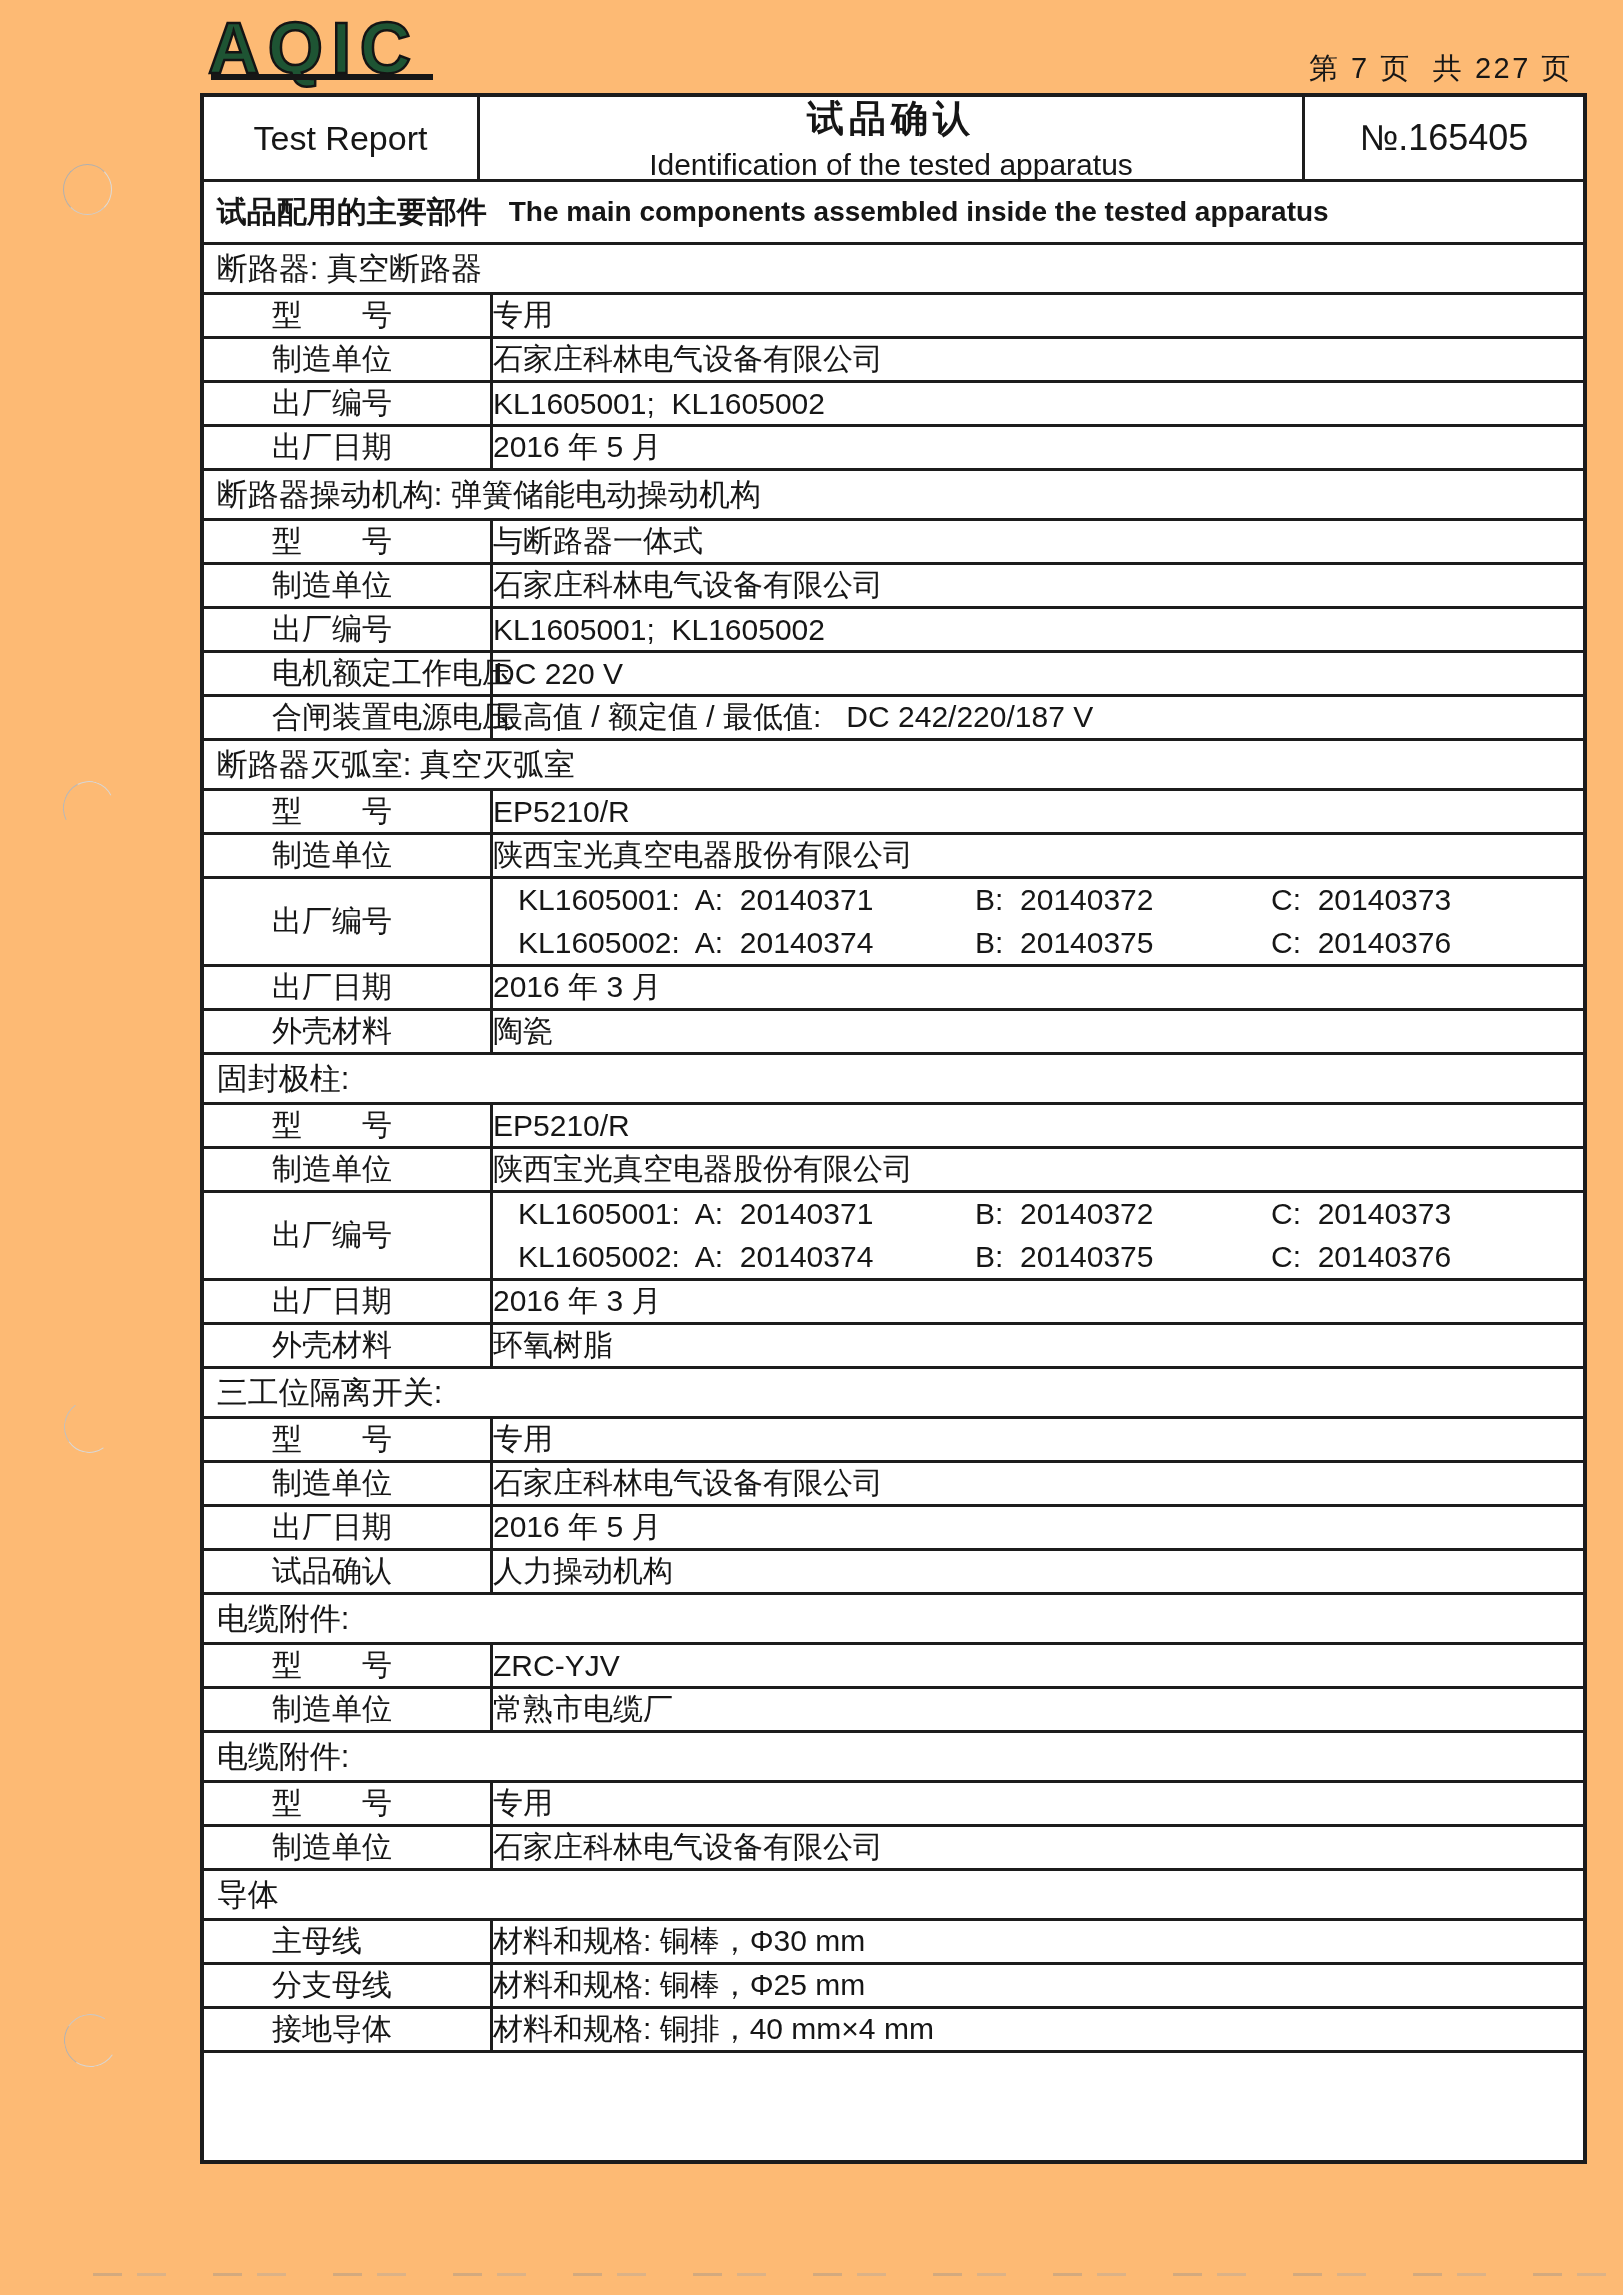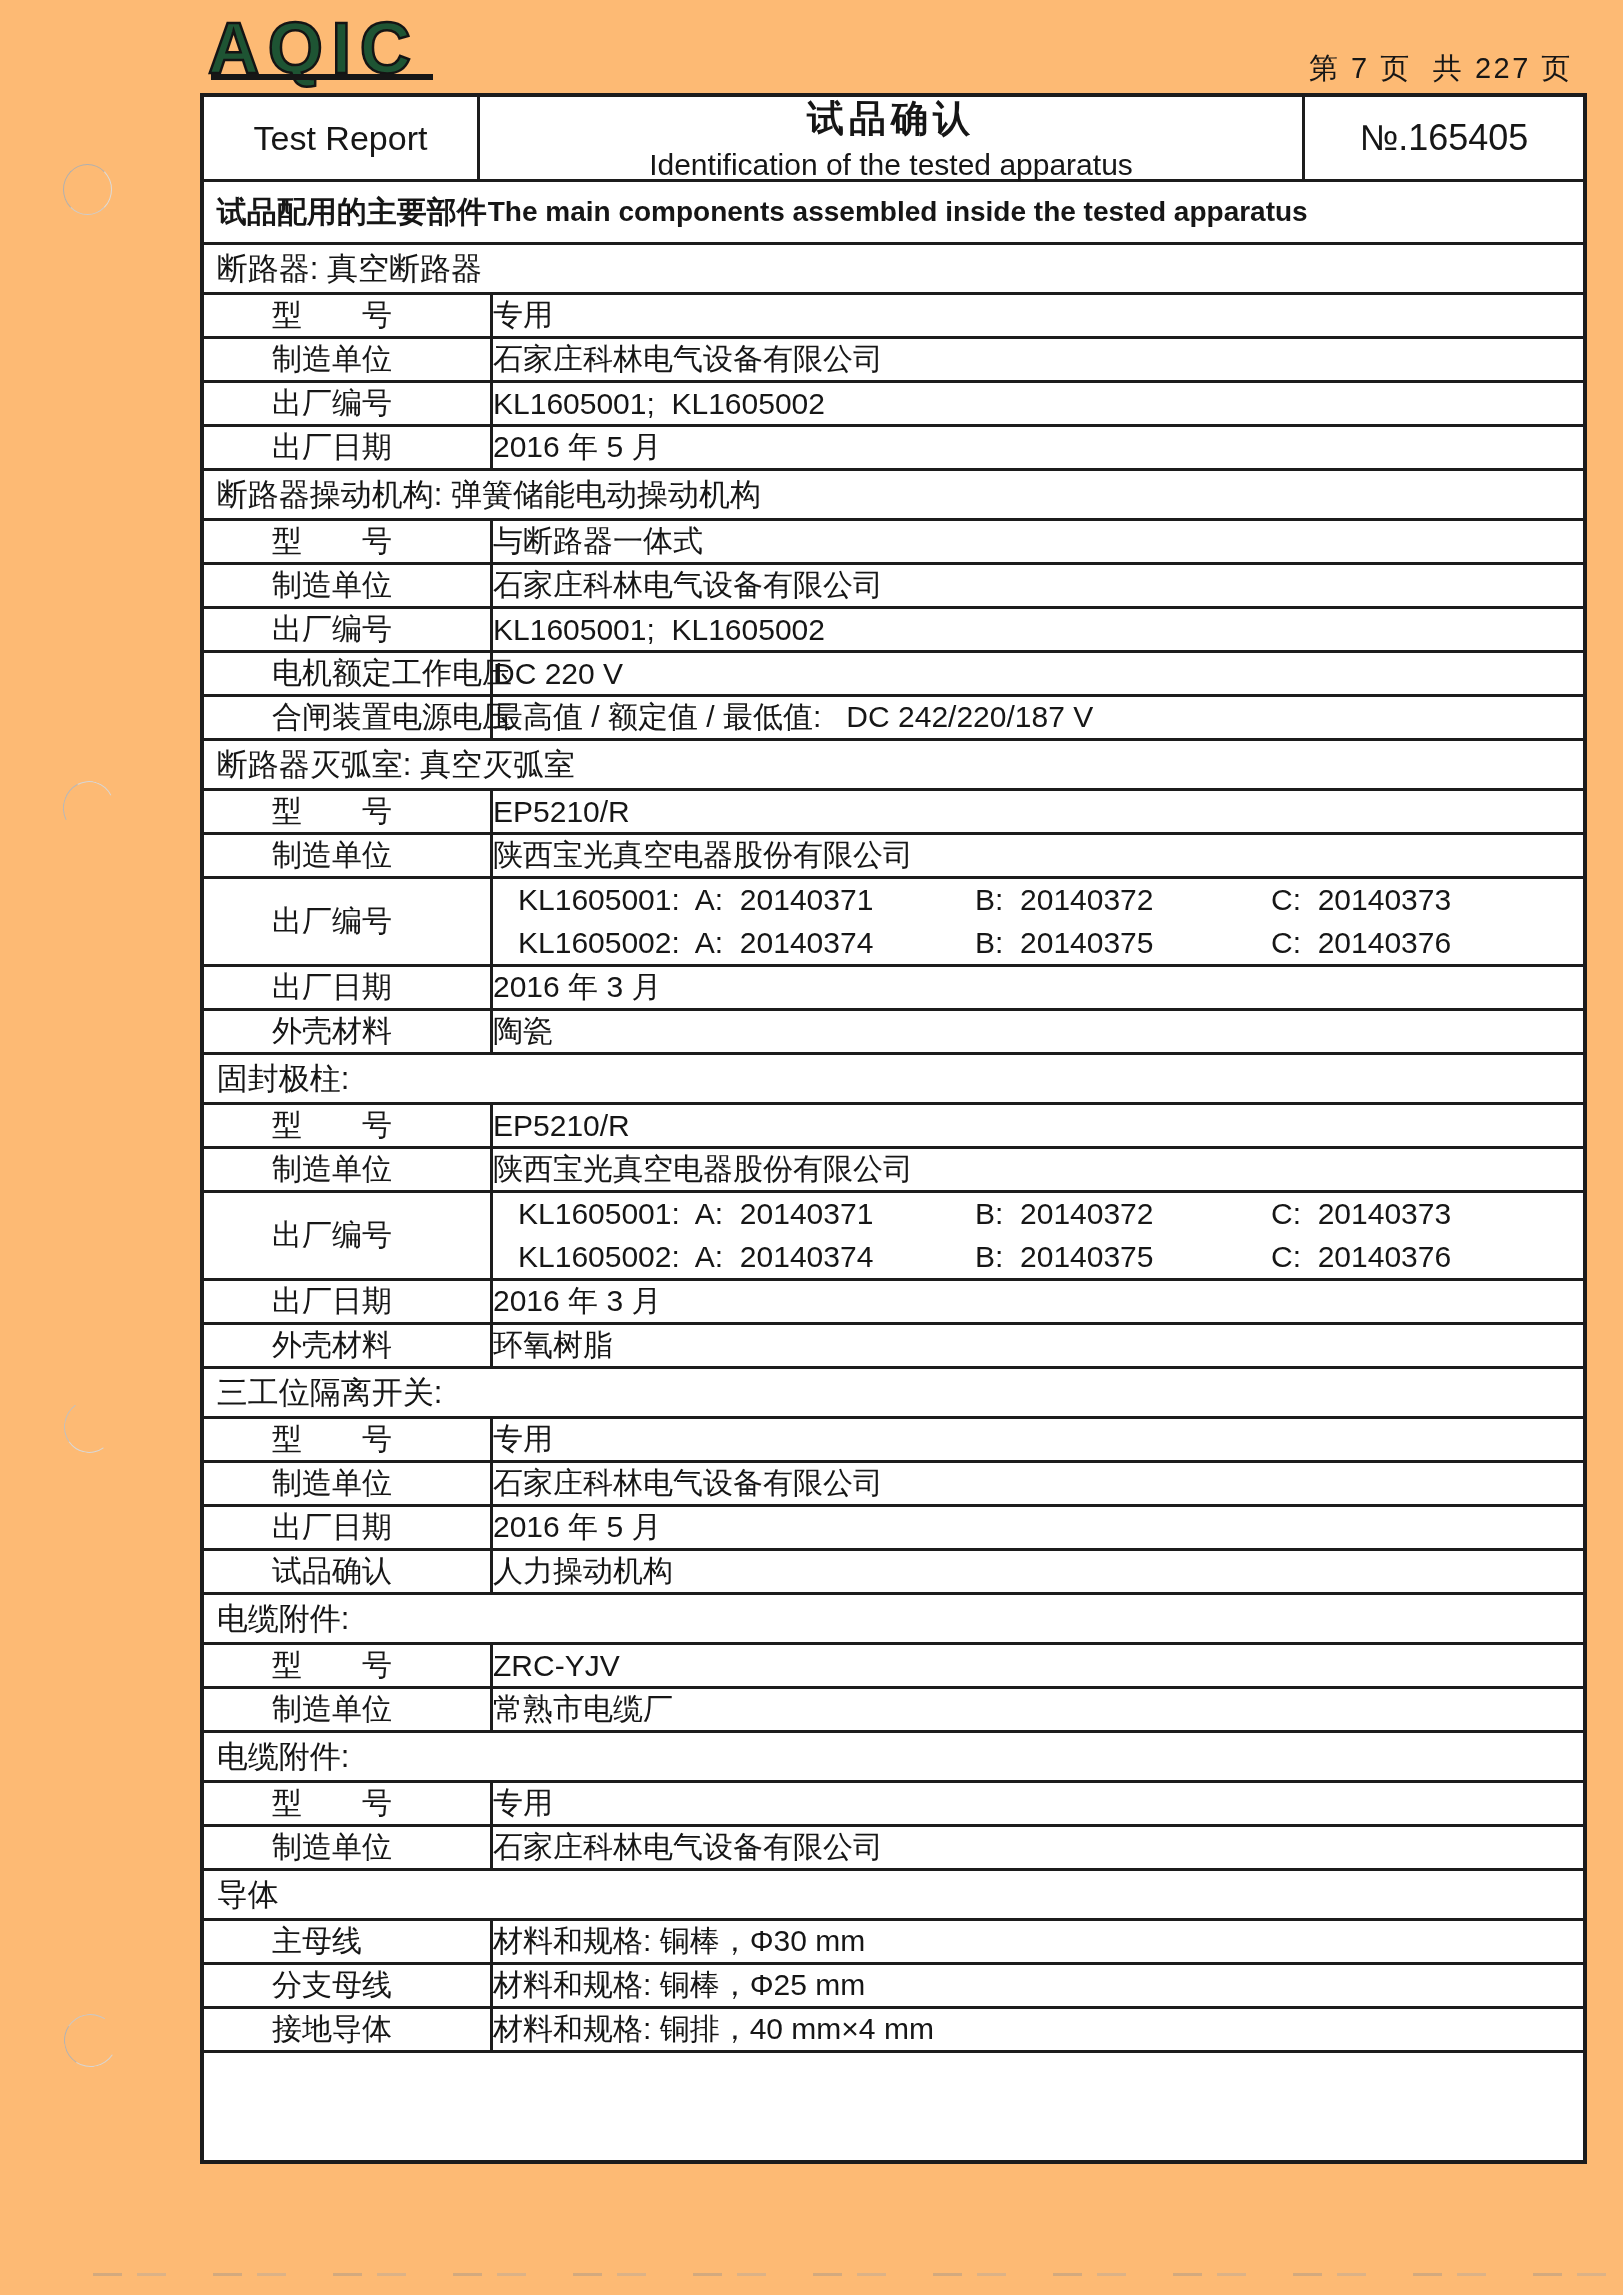--- a/index.html
+++ b/index.html
@@ -41,21 +41,21 @@
   .header-row{height:85px;}
   .hc{justify-content:center;text-align:center;}
   .hc1{width:276px;border-right:3.4px solid #1c1c1c;font-size:34px;}
   .hc2{width:825px;border-right:3.4px solid #1c1c1c;flex-direction:column;justify-content:center;gap:3.4px;}
   .hc2 .t-zh{font-size:37px;font-weight:700;letter-spacing:5px;}
   .hc2 .t-en{font-size:30px;}
   .hc3{flex:1;font-size:36px;}
   
   .title-row{height:63px;padding-left:12.7px;}
   .title-zh{font-size:30px;font-weight:600;white-space:pre;}
-  .title-en{font-size:28px;font-weight:700;margin-left:1px;}
+  .title-en{font-size:28px;font-weight:700;margin-left:22px;}
   
   .section-row{height:50px;padding-left:12.7px;}
   .section-text{font-size:31px;white-space:pre;}
   .data-row{height:44px;}
   .data-row.double{height:88px;}
   .label-cell{width:289px;border-right:3.4px solid #1c1c1c;padding-left:68px;font-size:30px;white-space:pre;}
   .value-cell{flex:1;font-size:30px;white-space:pre;}
   .value-cell.multi{flex-direction:column;align-items:stretch;padding:0;justify-content:center;border-radius:12px;}
   .vline{height:44px;display:grid;grid-template-columns:457px 296px 1fr;align-items:center;padding-left:25px;box-sizing:border-box;}
   .vcol{font-size:30px;white-space:pre;}

